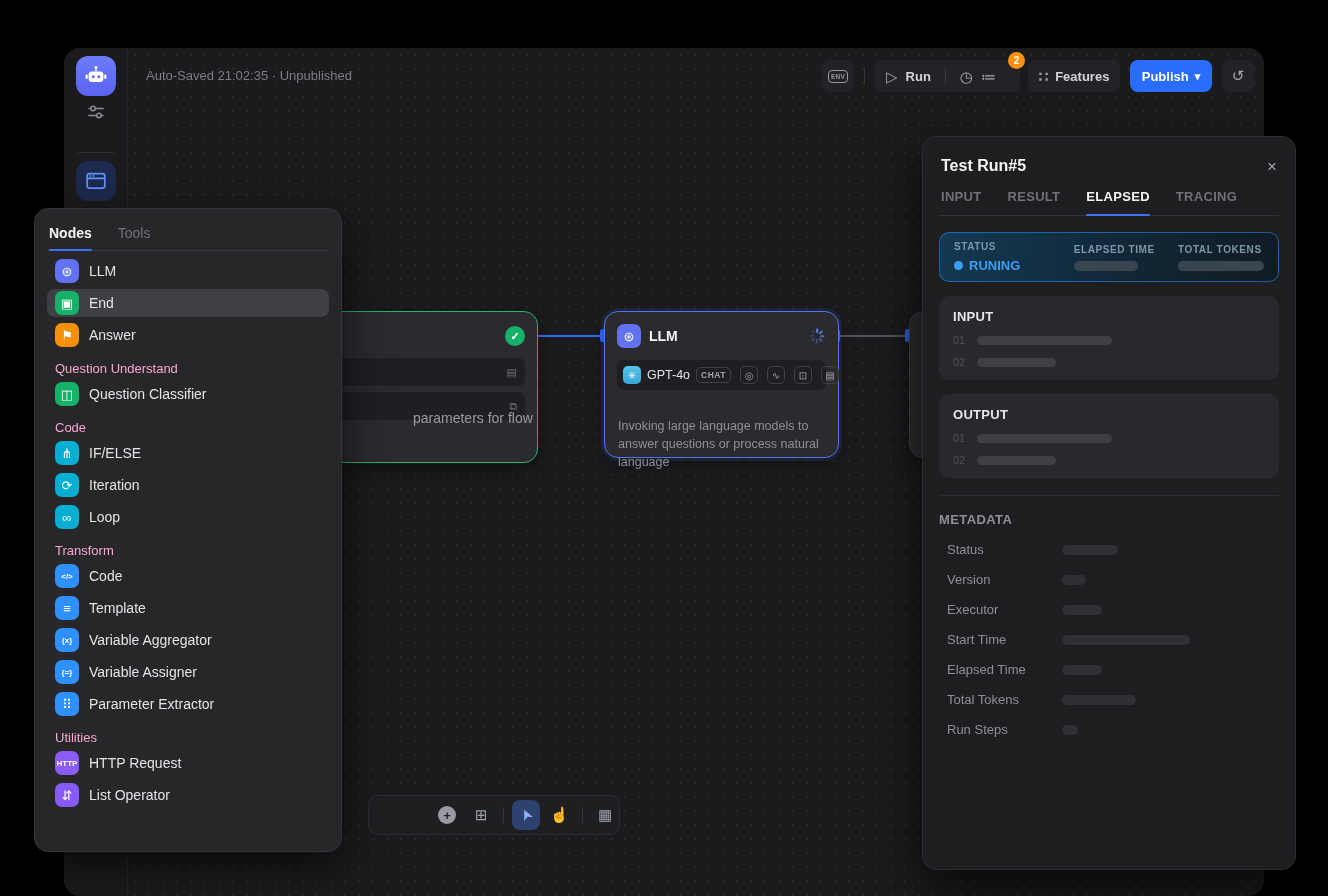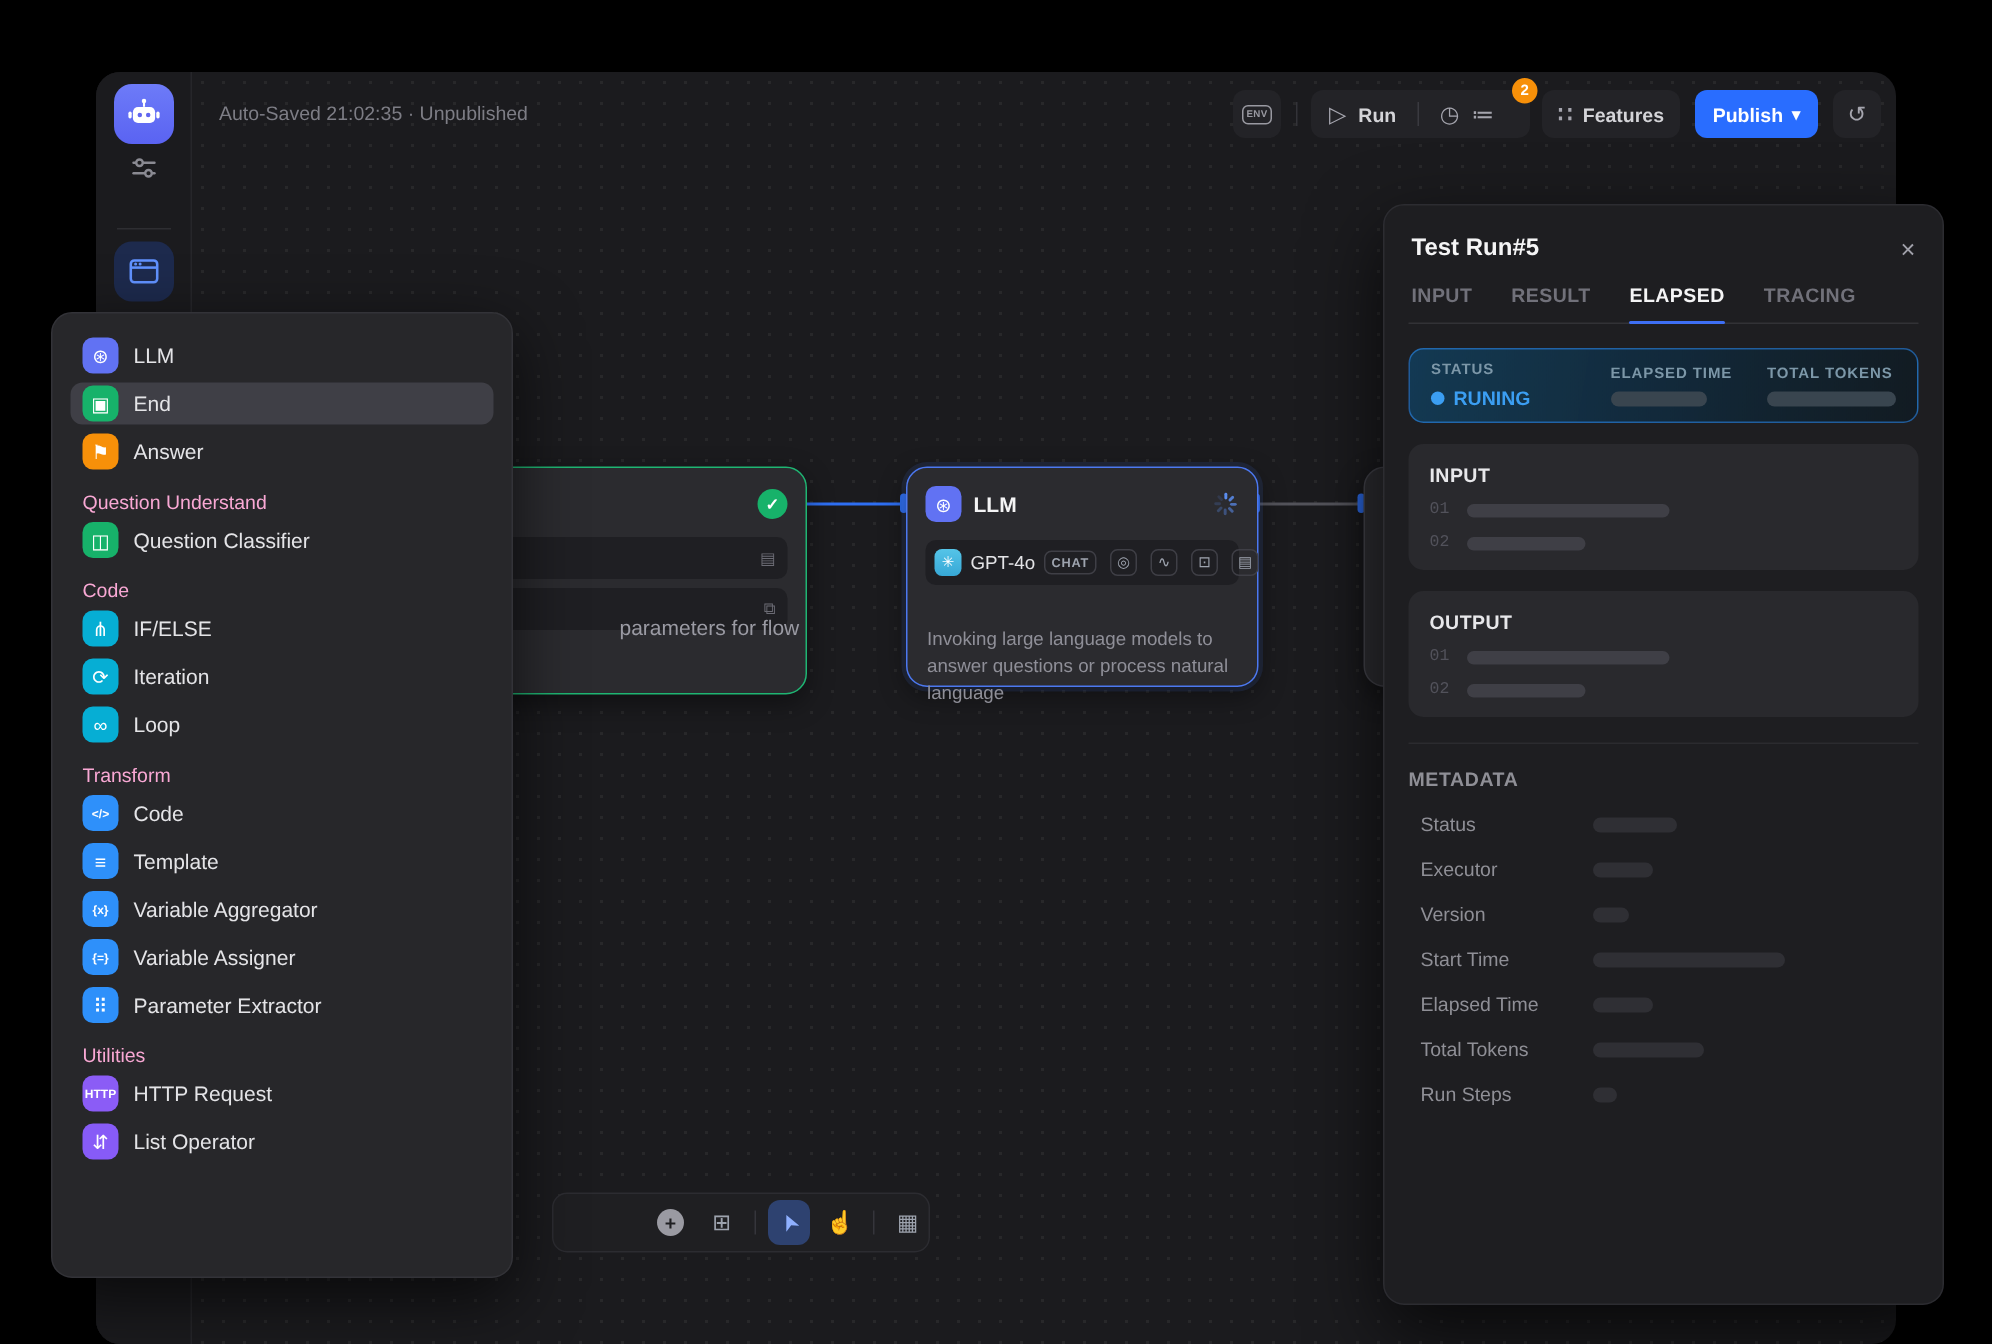--- a/index.html
+++ b/index.html
@@ -123,21 +123,21 @@
     background:linear-gradient(100deg,rgba(17,62,92,.85),rgba(16,26,34,.9));display:flex;align-items:center;padding:0 14px}
   .sc-col{display:flex;flex-direction:column;gap:6px}
   .sc-label{font-size:10px;letter-spacing:.6px;color:#7C97A8;font-weight:600}
   .sc-val{display:flex;align-items:center;gap:6px;font-size:13px;font-weight:bold;color:#3B9EF2}
   .sc-dot{width:9px;height:9px;border-radius:5px;background:#3B9EF2}
   .skel{background:#3F3F46;border-radius:5px;height:9px}
   .skel.blue{background:#39454F;height:10px}
   .card{margin-top:14px;background:#29292D;border-radius:10px;padding:13px 14px;height:84px}
   .card-title{font-size:13px;font-weight:bold;color:#E7E7EA;letter-spacing:.3px}
   .lrow{display:flex;align-items:center;gap:12px;margin-top:10px}
-  .lnum{font-family:Liberation Mono, monospace;font-size:11px;color:#52525B}
+  .lnum{font-family:Liberation Sans, sans-serif;font-size:11px;color:#52525B}
   .rp-div{height:1px;background:#2B2B2F;margin:17px 0 0}
   .meta-title{font-size:13px;font-weight:600;letter-spacing:.4px;color:#8F8F96;margin-top:16px}
   .mrow{display:flex;align-items:center;margin-top:15px;padding-left:8px}
   .mlabel{width:115px;font-size:13px;color:#8F8F96}
   .mskel{background:#2F2F34;border-radius:5px;height:10px}
 </style>
 </head>
 <body>
 
 <div class="win">
@@ -288,20 +288,24 @@
   <div class="tb pubbtn">
     <span>Publish</span>
     <span style="font-size:11px">▾</span>
   </div>
   <div class="tb btn histbtn">
     <span>↺</span>
   </div>
 </div>
 
 <div class="palette">
+  <div class="ptabs">
+    <span class="ptab active">Nodes</span>
+    <span class="ptab">Tools</span>
+  </div>
 
   <div class="prow">
     <span class="p-ic" style="background:#6172F3">⊛</span>
     <span class="p-label">LLM</span>
   </div>
   <div class="prow hl">
     <span class="p-ic" style="background:#17B26A">▣</span>
     <span class="p-label">End</span>
   </div>
   <div class="prow">
@@ -417,28 +421,28 @@
   </div>
 
   <div class="rp-div"></div>
   <div class="meta-title">METADATA</div>
 
   <div class="mrow">
     <span class="mlabel">Status</span>
     <span class="mskel" style="width:56px"></span>
   </div>
   <div class="mrow">
+    <span class="mlabel">Version</span>
+    <span class="mskel" style="width:24px"></span>
+  </div>
+  <div class="mrow">
     <span class="mlabel">Executor</span>
     <span class="mskel" style="width:40px"></span>
   </div>
   <div class="mrow">
-    <span class="mlabel">Version</span>
-    <span class="mskel" style="width:24px"></span>
-  </div>
-  <div class="mrow">
     <span class="mlabel">Start Time</span>
     <span class="mskel" style="width:128px"></span>
   </div>
   <div class="mrow">
     <span class="mlabel">Elapsed Time</span>
     <span class="mskel" style="width:40px"></span>
   </div>
   <div class="mrow">
     <span class="mlabel">Total Tokens</span>
     <span class="mskel" style="width:74px"></span>

